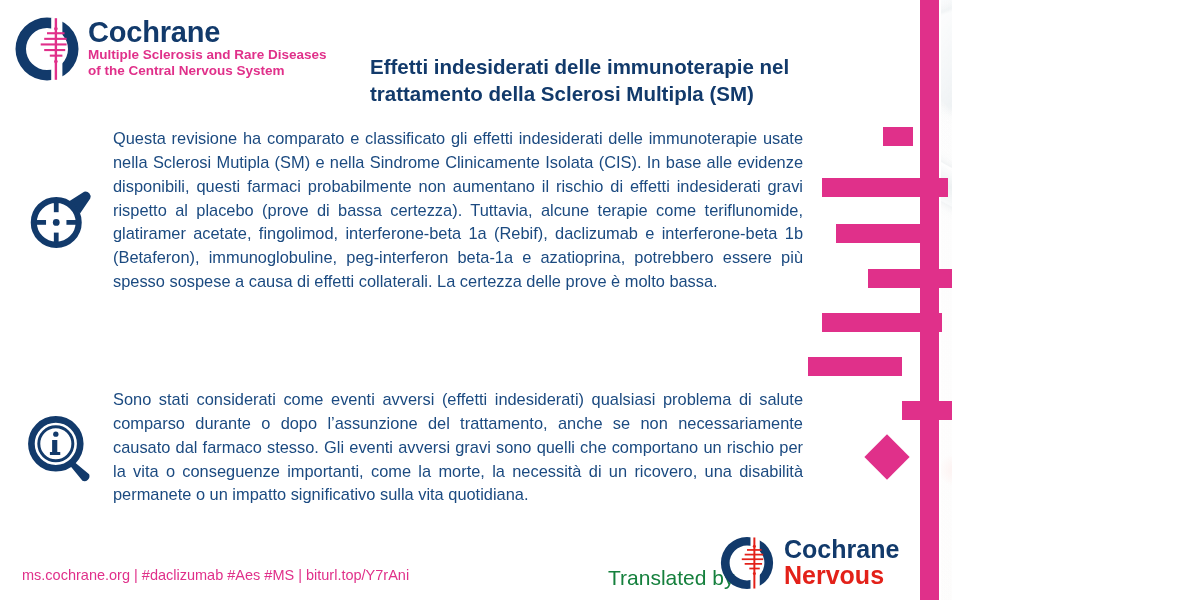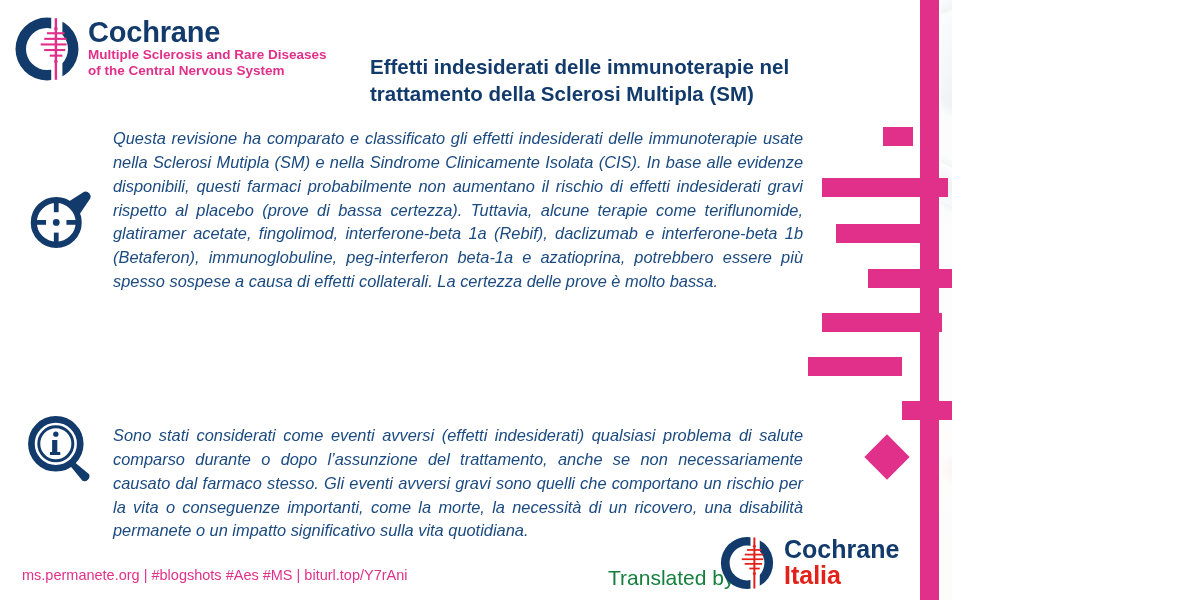--- a/index.html
+++ b/index.html
@@ -96,25 +96,24 @@
 
   
   .icon1{position:absolute;left:27px;top:185px;width:68px;height:68px;}
   .icon2{position:absolute;left:24px;top:412px;width:74px;height:74px;}
 
   .para{
     position:absolute;left:113px;width:690px;
     color:#1b4a80;font-size:16.4px;line-height:1.455;
     text-align:justify;
     font-family:"Liberation Sans",sans-serif;
-    font-style:italic;
   }
   #para1{top:127px;}
   #para2{top:358px;}
-  #para3{top:424px;}
+  #para3{top:388px;}
 
   
   .footer-link{
     position:absolute;left:22px;top:567px;
     color:#e0308a;font-size:14.5px;font-weight:normal;
   }
   .translated{position:absolute;left:608px;top:566px;color:#15803d;font-size:21px;}
   .logo-italia{position:absolute;left:718px;top:534px;width:58px;height:58px;}
   .italia-text{position:absolute;left:784px;top:537px;line-height:1.02;}
   .italia-text .l1{font-size:25px;font-weight:bold;color:#123a6b;}
@@ -188,34 +187,34 @@
     <path d="M66 66 L88 84 a7 7 0 0 1 -9 9 L61 71 Z" fill="#123a6b"></path>
     <circle cx="43" cy="43" r="33" fill="none" stroke="#123a6b" stroke-width="9"></circle>
     <circle cx="43" cy="43" r="23" fill="none" stroke="#123a6b" stroke-width="4"></circle>
     <circle cx="43" cy="30" r="3.6" fill="#123a6b"></circle>
     <path d="M38 38 h7 v16 h4 v4 h-14 v-4 h3 z" fill="#123a6b"></path>
   </svg>
 
   <div class="para" id="para1">Questa revisione ha  comparato e classificato gli effetti indesiderati delle immunoterapie usate nella Sclerosi Mutipla (SM) e nella Sindrome Clinicamente Isolata (CIS). In base alle evidenze disponibili, questi farmaci probabilmente non aumentano il rischio di effetti indesiderati gravi rispetto al placebo (prove di bassa certezza). Tuttavia, alcune terapie come teriflunomide, glatiramer acetate, fingolimod, interferone-beta 1a (Rebif), daclizumab e interferone-beta 1b (Betaferon), immunoglobuline, peg-interferon beta-1a e azatioprina, potrebbero essere più spesso sospese a causa di effetti collaterali. La certezza delle prove è molto bassa.</div>
   <div class="para" id="para3">Sono stati considerati come eventi avversi (effetti indesiderati) qualsiasi problema di salute comparso durante o dopo l’assunzione del trattamento, anche se non necessariamente causato dal farmaco stesso. Gli eventi avversi gravi sono quelli che comportano un rischio per la vita o conseguenze importanti, come la morte, la necessità di un ricovero, una disabilità permanete  o un impatto significativo sulla vita quotidiana.</div>
 
-  <div class="footer-link">ms.permanete.org  |  #blogshots #Aes #MS | biturl.top/Y7rAni</div>
+  <div class="footer-link">ms.cochrane.org  |  #daclizumab #Aes #MS | biturl.top/Y7rAni</div>
   <div class="translated">Translated by</div>
 
   <svg class="logo-italia" viewBox="0 0 100 100">
     <path d="M50 5 A45 45 0 1 0 50 95 A45 45 0 1 0 50 5 Z M50 20 A30 30 0 1 1 50 80 A30 30 0 1 1 50 20 Z" fill="#123a6b"></path>
     <path d="M56 5 h16 v90 h-16 z" fill="#ffffff"></path>
     <rect x="61" y="6" width="3.4" height="88" fill="#e32119"></rect>
     <rect x="50" y="26" width="25" height="3" fill="#e32119"></rect>
     <rect x="46" y="34" width="32" height="3" fill="#e32119"></rect>
     <rect x="41" y="42" width="37" height="3" fill="#e32119"></rect>
     <rect x="46" y="50" width="30" height="3" fill="#e32119"></rect>
     <rect x="54" y="58" width="18" height="3" fill="#e32119"></rect>
     <circle cx="62.7" cy="21" r="2.6" fill="#e32119"></circle>
     <circle cx="62.7" cy="68" r="2.6" fill="#e32119"></circle>
   </svg>
 
   <div class="italia-text">
     <div class="l1">Cochrane</div>
-    <div class="l2">Italia</div>
+    <div class="l2">Nervous</div>
   </div>
 
 </div>
 
 </body></html>

